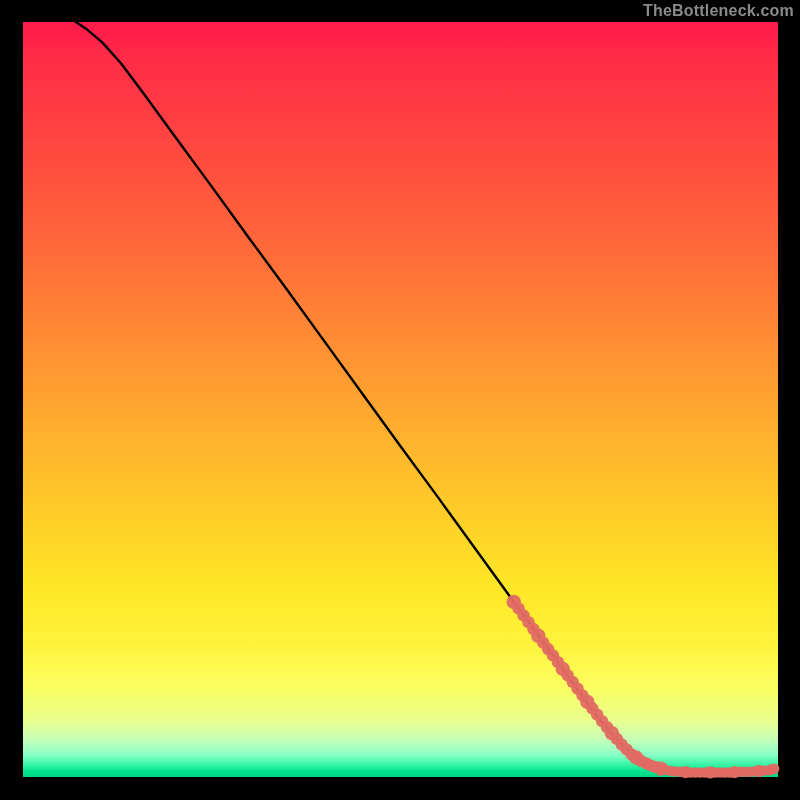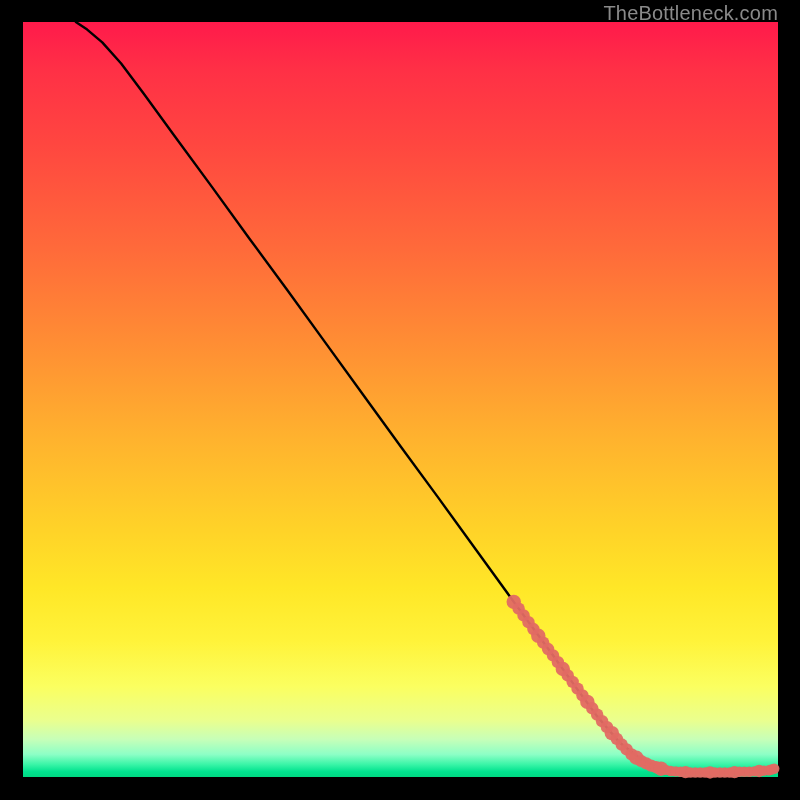--- a/index.html
+++ b/index.html
@@ -41,25 +41,25 @@
       #eaff8e 92.5%,
       #c7ffb8 95%,
       #8dffc6 97%,
       #3cf5a8 98.3%,
       #00e38f 99.3%,
       #00d982 100%
     );
   }
   .attribution {
     position: absolute;
-    right: 22px;
+    right: 6px;
     top: 2px;
     color: #8a8a8a;
-    font-size: 20px;
-    font-weight: 400;
+    font-size: 16px;
+    font-weight: 700;
     letter-spacing: 0.2px;
     user-select: none;
   }
   svg.overlay {
     position: absolute;
     left: 0;
     top: 0;
     width: 755px;
     height: 755px;
     overflow: visible;

